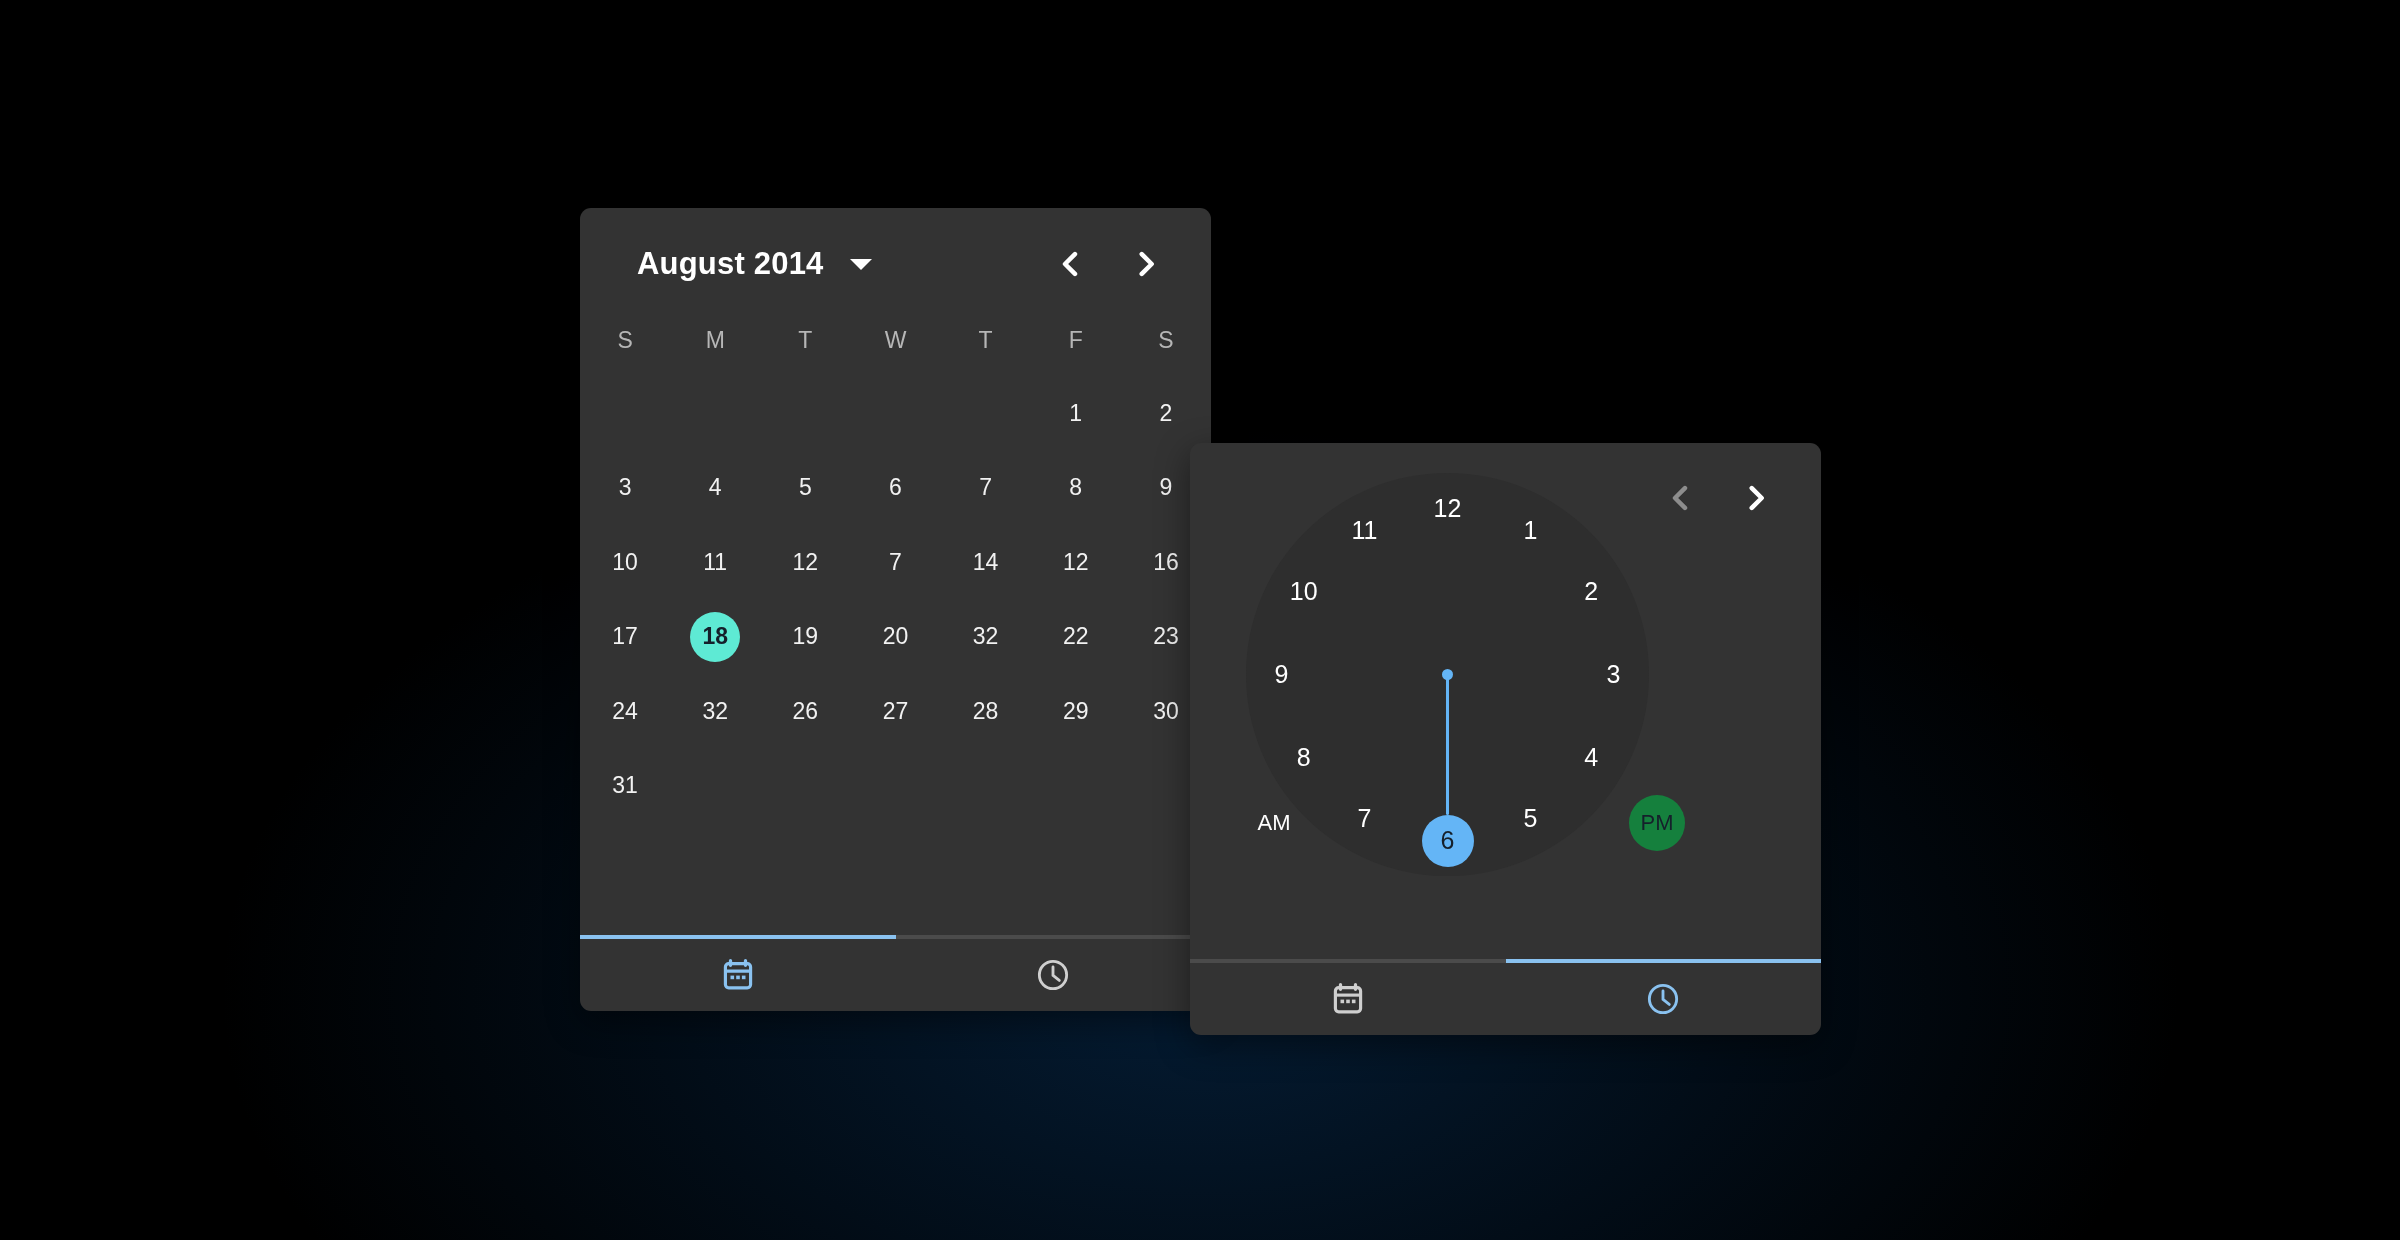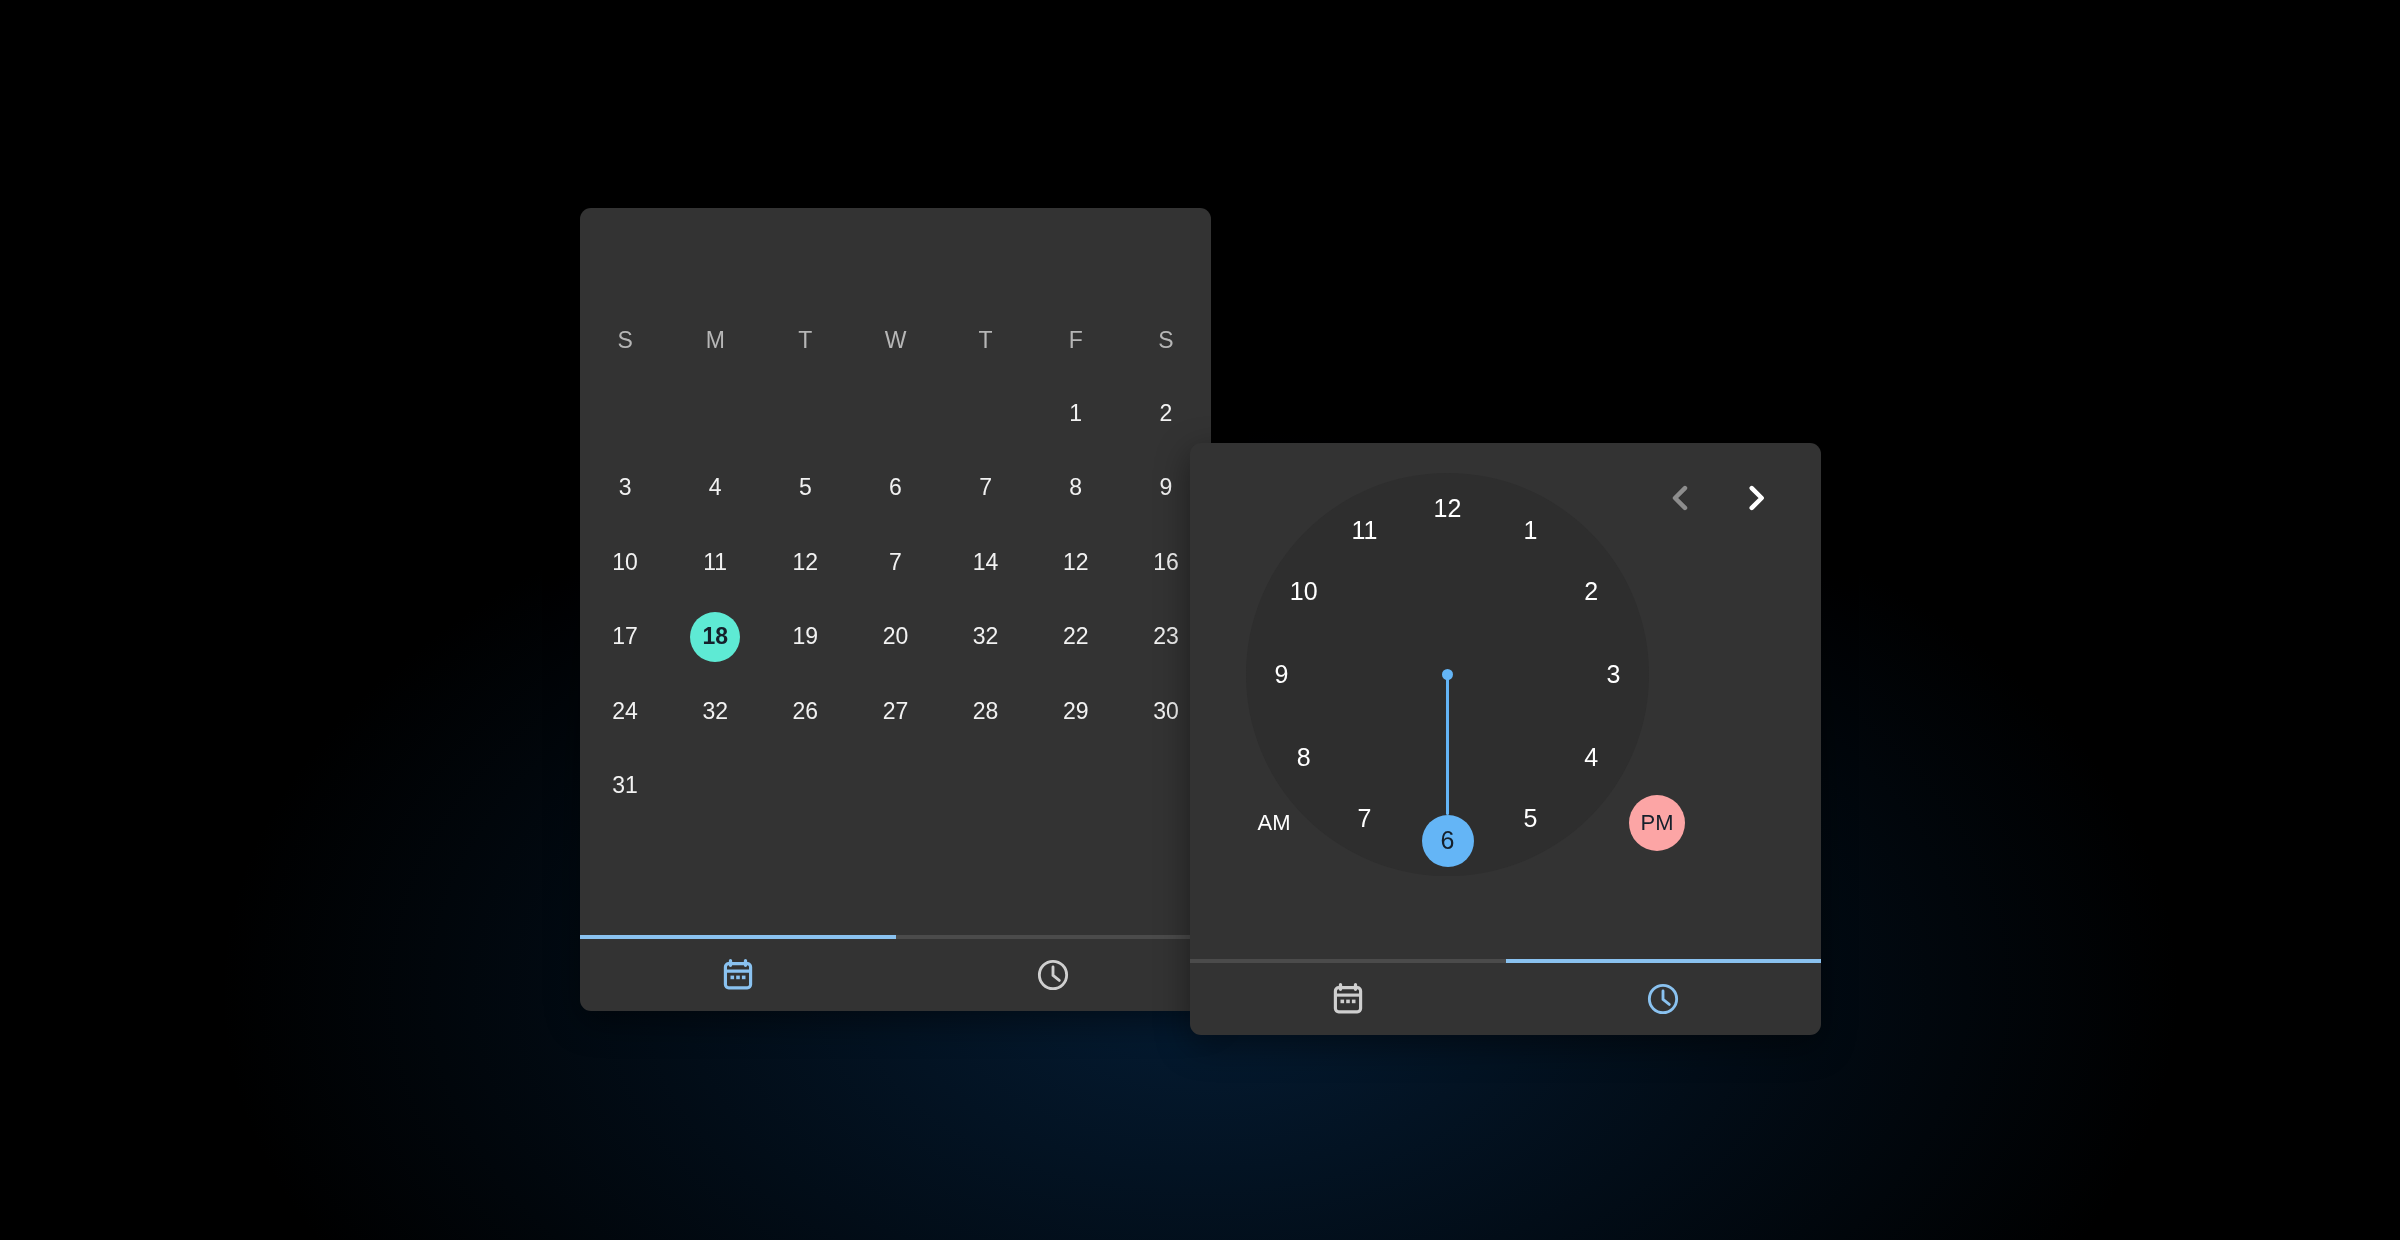--- a/index.html
+++ b/index.html
@@ -199,21 +199,21 @@
     width: 56px;
     height: 56px;
     display: flex;
     align-items: center;
     justify-content: center;
     font-size: 22px;
     color: #ffffff;
     border-radius: 50%;
   }
   .meridiem.active {
-    background: #fca5a5;
+    background: #15803d;
     color: #15202b;
   }
 
   
   .tabbar {
     position: absolute;
     left: 0;
     bottom: 0;
     width: 100%;
     height: 76px;
@@ -251,20 +251,32 @@
   .tab.active svg { color: #8ac2f0; }
   .tab.inactive svg { color: #cfcfcf; }
 </style>
 </head>
 <body>
 
 <div id="stage">
 
   <div class="panel" id="calendar-panel">
 
+    <div class="cal-header">
+      <div class="cal-title">August 2014</div>
+      <div class="cal-caret"></div>
+      <div class="cal-nav">
+        <svg class="chev" viewBox="0 0 24 24">
+          <path d="M15.5 5 L8.5 12 L15.5 19"></path>
+        </svg>
+        <svg class="chev" viewBox="0 0 24 24">
+          <path d="M9 5 L16 12 L9 19"></path>
+        </svg>
+      </div>
+    </div>
 
     <div class="weekdays" id="weekday-row">
         <span>S</span>
         <span>M</span>
         <span>T</span>
         <span>W</span>
         <span>T</span>
         <span>F</span>
         <span>S</span>
       </div>

